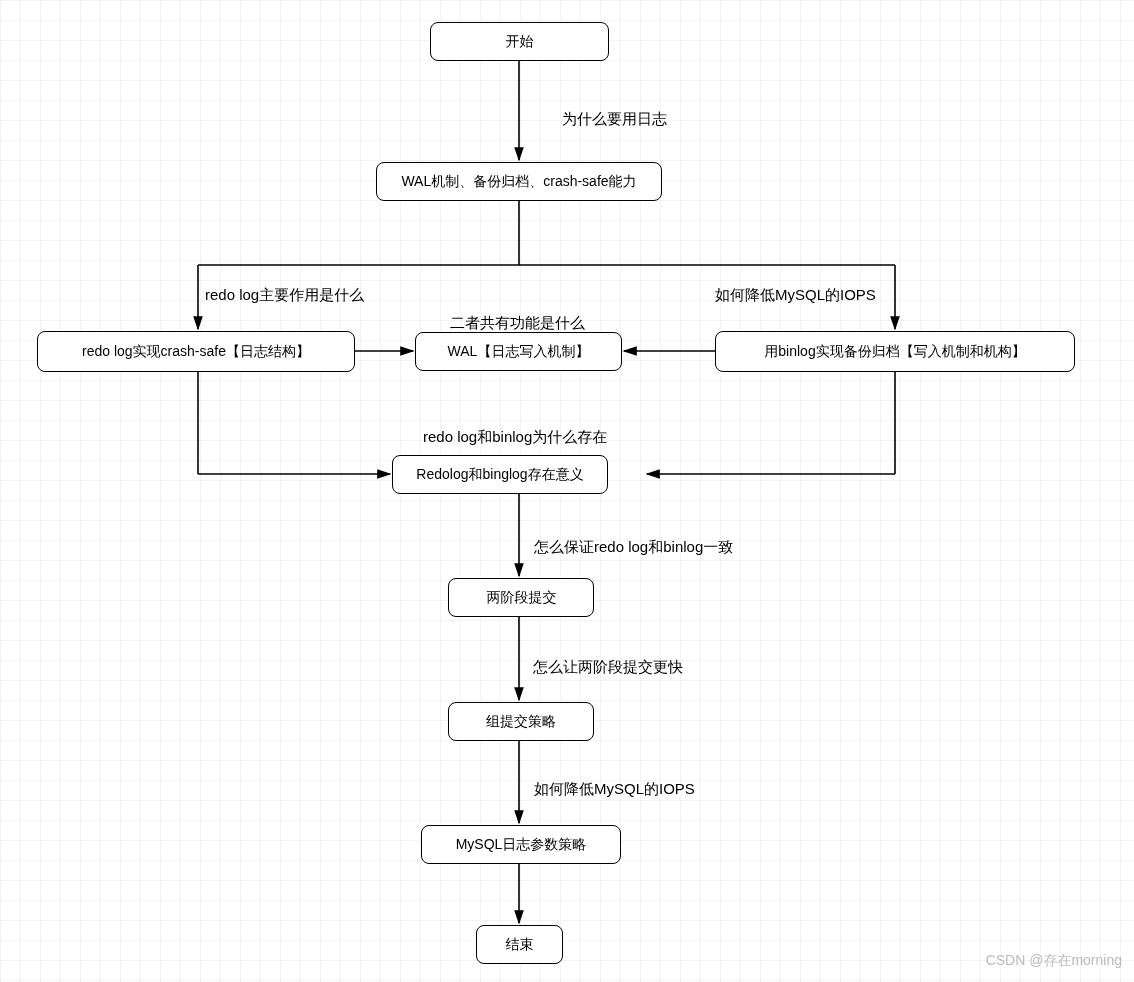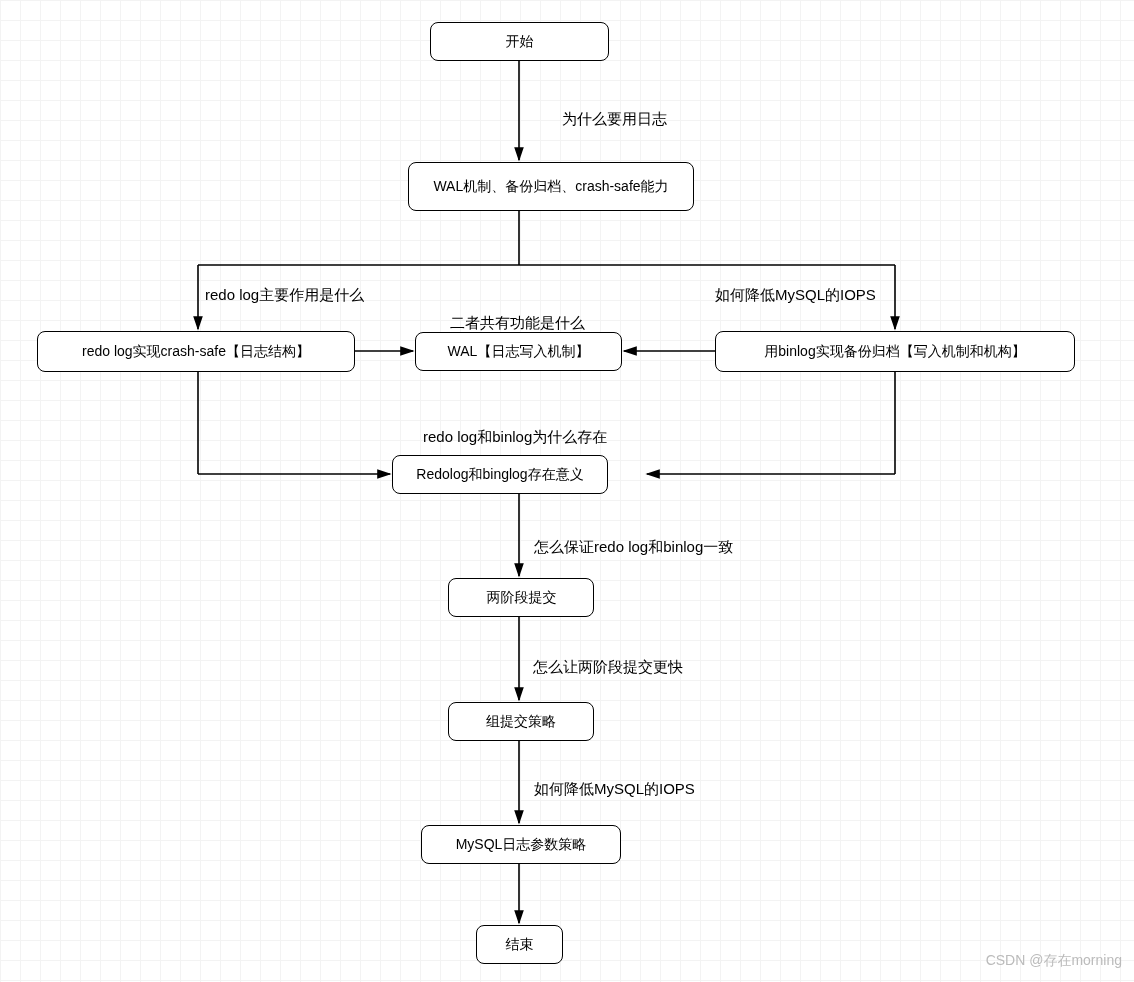--- a/index.html
+++ b/index.html
@@ -13,21 +13,21 @@
   .node{position:absolute;z-index:2;border:1.5px solid #000;border-radius:8px;background:#fff;display:flex;align-items:center;justify-content:center;padding:2px 6px;box-sizing:border-box;white-space:nowrap;text-align:center;}
   .lbl{position:absolute;z-index:2;background:transparent;font-size:15px;white-space:nowrap;}
   .watermark{position:absolute;right:12px;bottom:12px;font-size:14px;color:#bbb;z-index:3;}
 </style>
 </head>
 <body>
 
 <div class="grid-bg"></div>
 
 <div class="node" style="left:430px;top:22px;width:179px;height:39px;">开始</div>
-<div class="node" style="left:376px;top:162px;width:286px;height:49px;margin-left:32px;">WAL机制、备份归档、crash-safe能力</div>
+<div class="node" style="left:376px;top:162px;width:286px;height:39px;">WAL机制、备份归档、crash-safe能力</div>
 <div class="node" style="left:37px;top:331px;width:318px;height:41px;">redo log实现crash-safe【日志结构】</div>
 <div class="node" style="left:415px;top:332px;width:207px;height:39px;">WAL【日志写入机制】</div>
 <div class="node" style="left:715px;top:331px;width:360px;height:41px;text-align:right;">用binlog实现备份归档【写入机制和机构】</div>
 <div class="node" style="left:392px;top:455px;width:216px;height:39px;">Redolog和binglog存在意义</div>
 <div class="node" style="left:448px;top:578px;width:146px;height:39px;padding-left:7px;">两阶段提交</div>
 <div class="node" style="left:448px;top:702px;width:146px;height:39px;">组提交策略</div>
 <div class="node" style="left:421px;top:825px;width:200px;height:39px;">MySQL日志参数策略</div>
 <div class="node" style="left:476px;top:925px;width:87px;height:39px;">结束</div>
 
 <div class="lbl" style="left:562px;top:110px;">为什么要用日志</div>

